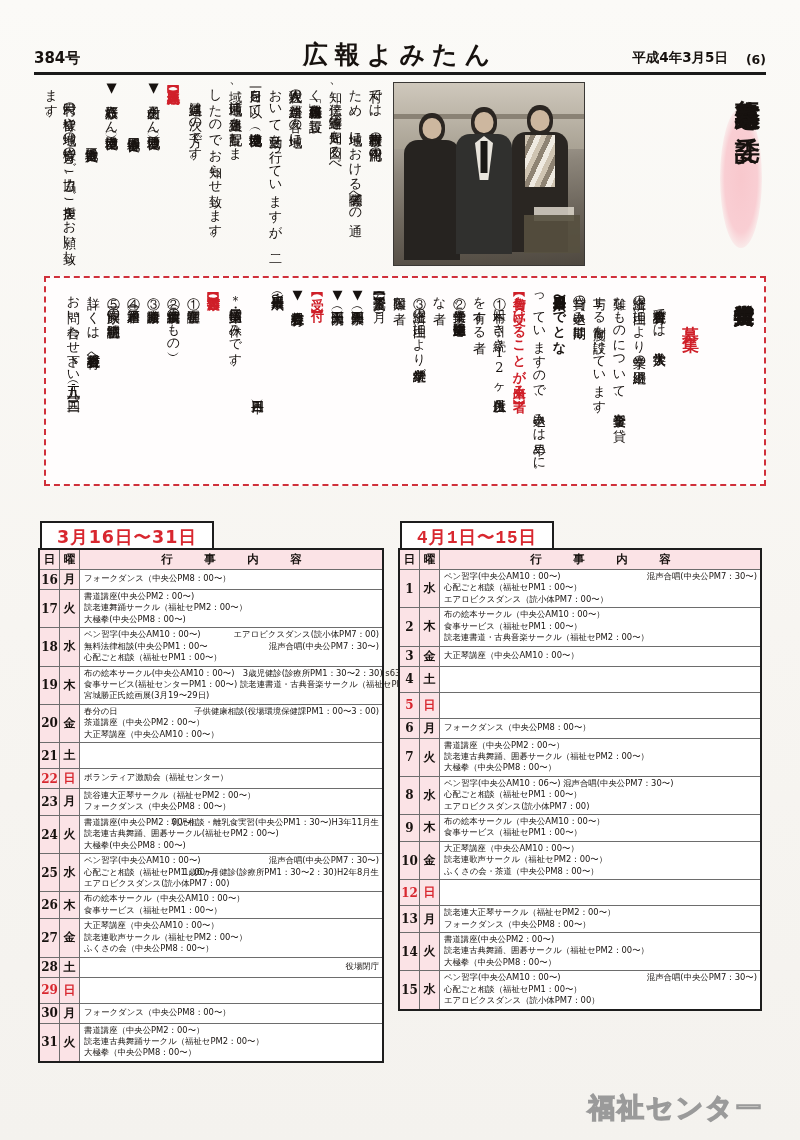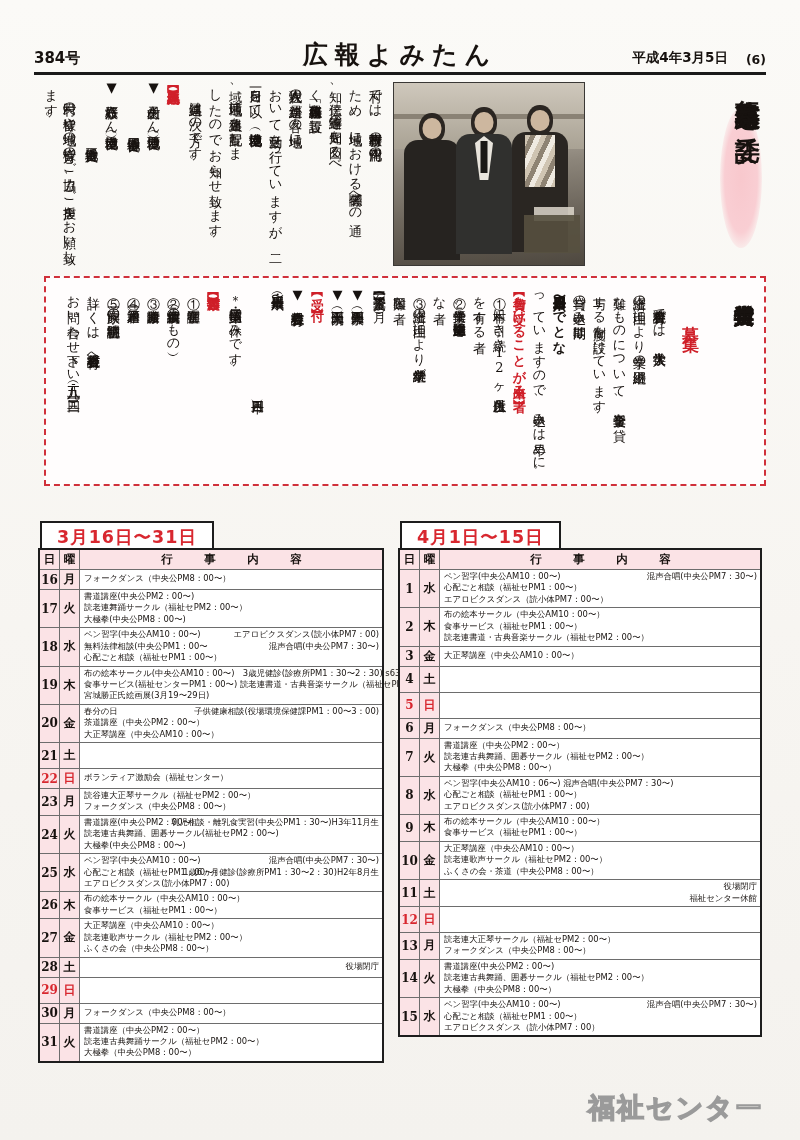--- a/index.html
+++ b/index.html
@@ -87,21 +87,21 @@
 
   
   .koyomi-title{position:absolute;left:0;right:0;top:490px;text-align:center;
      font-family:"DejaVu Serif","Liberation Serif",serif;
      font-size:29px;font-weight:bold;letter-spacing:4px;}
   .range-badge{position:absolute;border:2.4px solid #1d1d1d;background:#fff;
      font-family:"DejaVu Sans","Liberation Sans",sans-serif;
      font-size:17.5px;font-weight:bold;color:#d8272f;
      padding:2px 15px 3px;letter-spacing:1px;}
   .badge-left{left:40px;top:521px;}
-  .badge-right{left:400px;top:521px;}
+  .badge-right{left:400px;top:521px;font-family:Liberation Mono, monospace;}
 
   table.cal{position:absolute;border-collapse:collapse;table-layout:fixed;
      background:#fff;border:2.2px solid #1d1d1d;}
   table.cal.left{left:38px;top:548px;width:346px;}
   table.cal.right{left:398px;top:548px;width:364px;}
   table.cal th,table.cal td{border:1px solid #6d6d6d;vertical-align:middle;}
   table.cal thead th{background:#fbe3e6;height:17px;font-size:11.5px;font-weight:bold;
      font-family:"DejaVu Serif","Liberation Serif",serif;}
   th.c-day,th.c-dow{width:17px;}
   th.c-evt{letter-spacing:10px;padding-left:12px;}
@@ -451,28 +451,20 @@
         </tr>
         <tr>
           <td class="c-day">10</td>
           <td class="c-dow">金</td>
           <td class="c-evt">
             <span class="ev">大正琴講座（中央公AM10：00〜）</span>
             <span class="ev">読老連歌声サークル（福祉セPM2：00〜）</span>
             <span class="ev">ふくさの会・茶道（中央公PM8：00〜）</span>
           </td>
         </tr>
-        <tr>
-          <td class="c-day">11</td>
-          <td class="c-dow">土</td>
-          <td class="c-evt">
-            <span class="ev"><span class="r">役場閉庁</span>&nbsp;</span>
-            <span class="ev"><span class="r">福祉センター休館</span>&nbsp;</span>
-          </td>
-        </tr>
         <tr class="blankrow">
           <td class="c-day sun">12</td>
           <td class="c-dow sun">日</td>
           <td class="c-evt">
             <span class="ev">&nbsp;</span>
           </td>
         </tr>
         <tr>
           <td class="c-day">13</td>
           <td class="c-dow">月</td>

